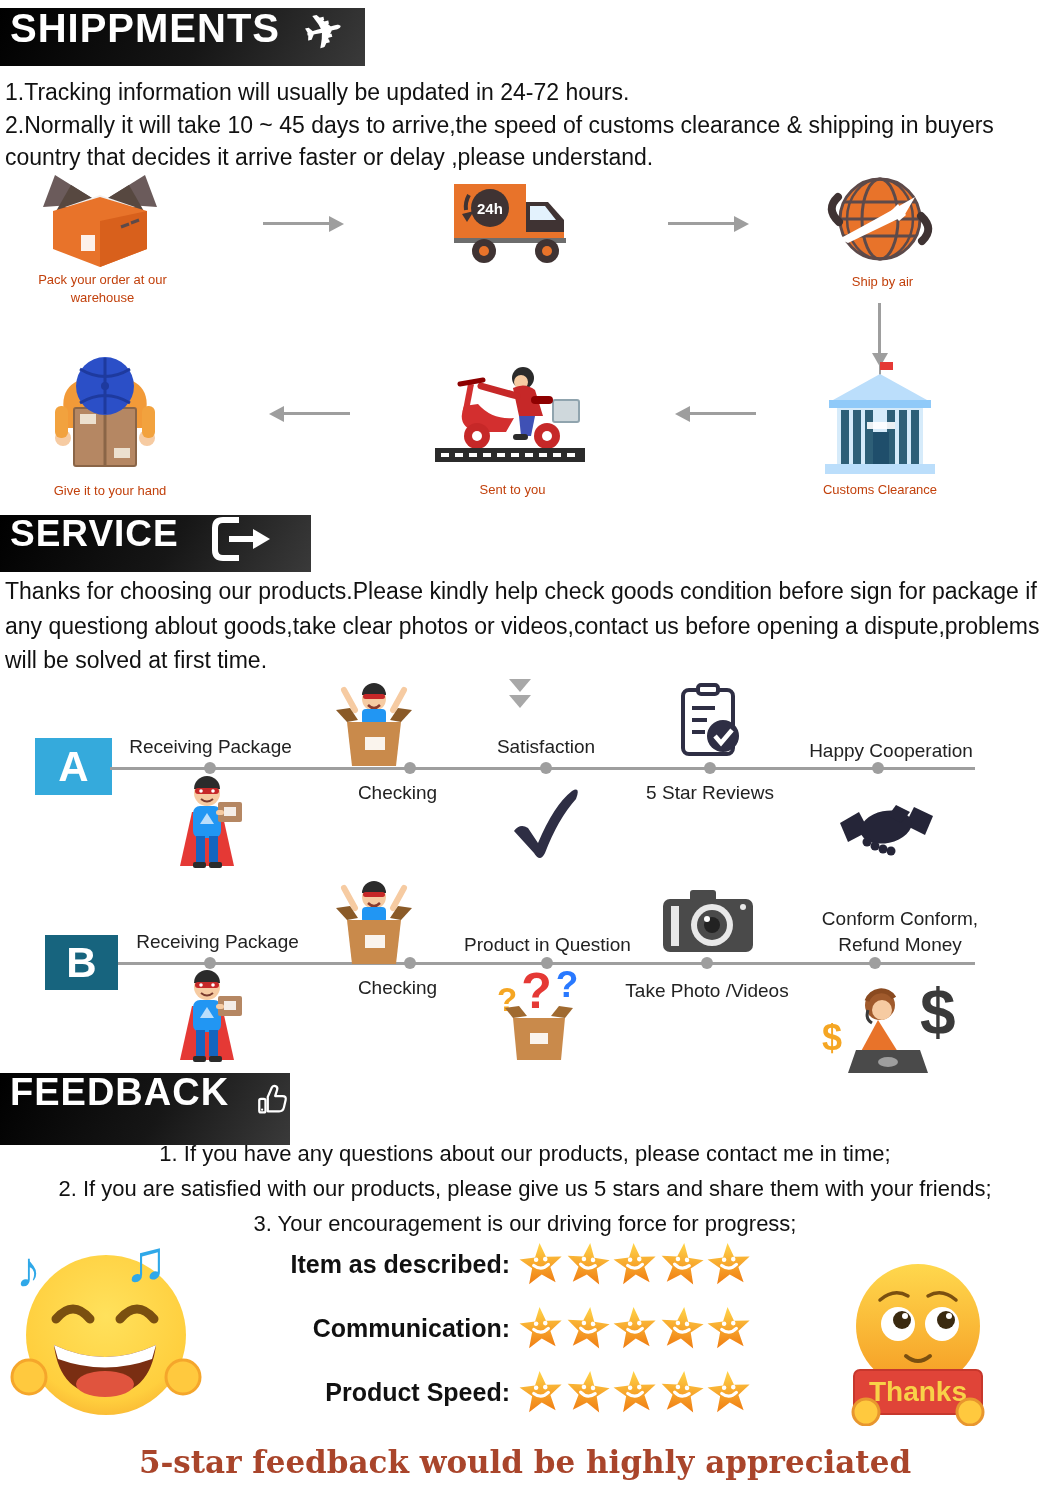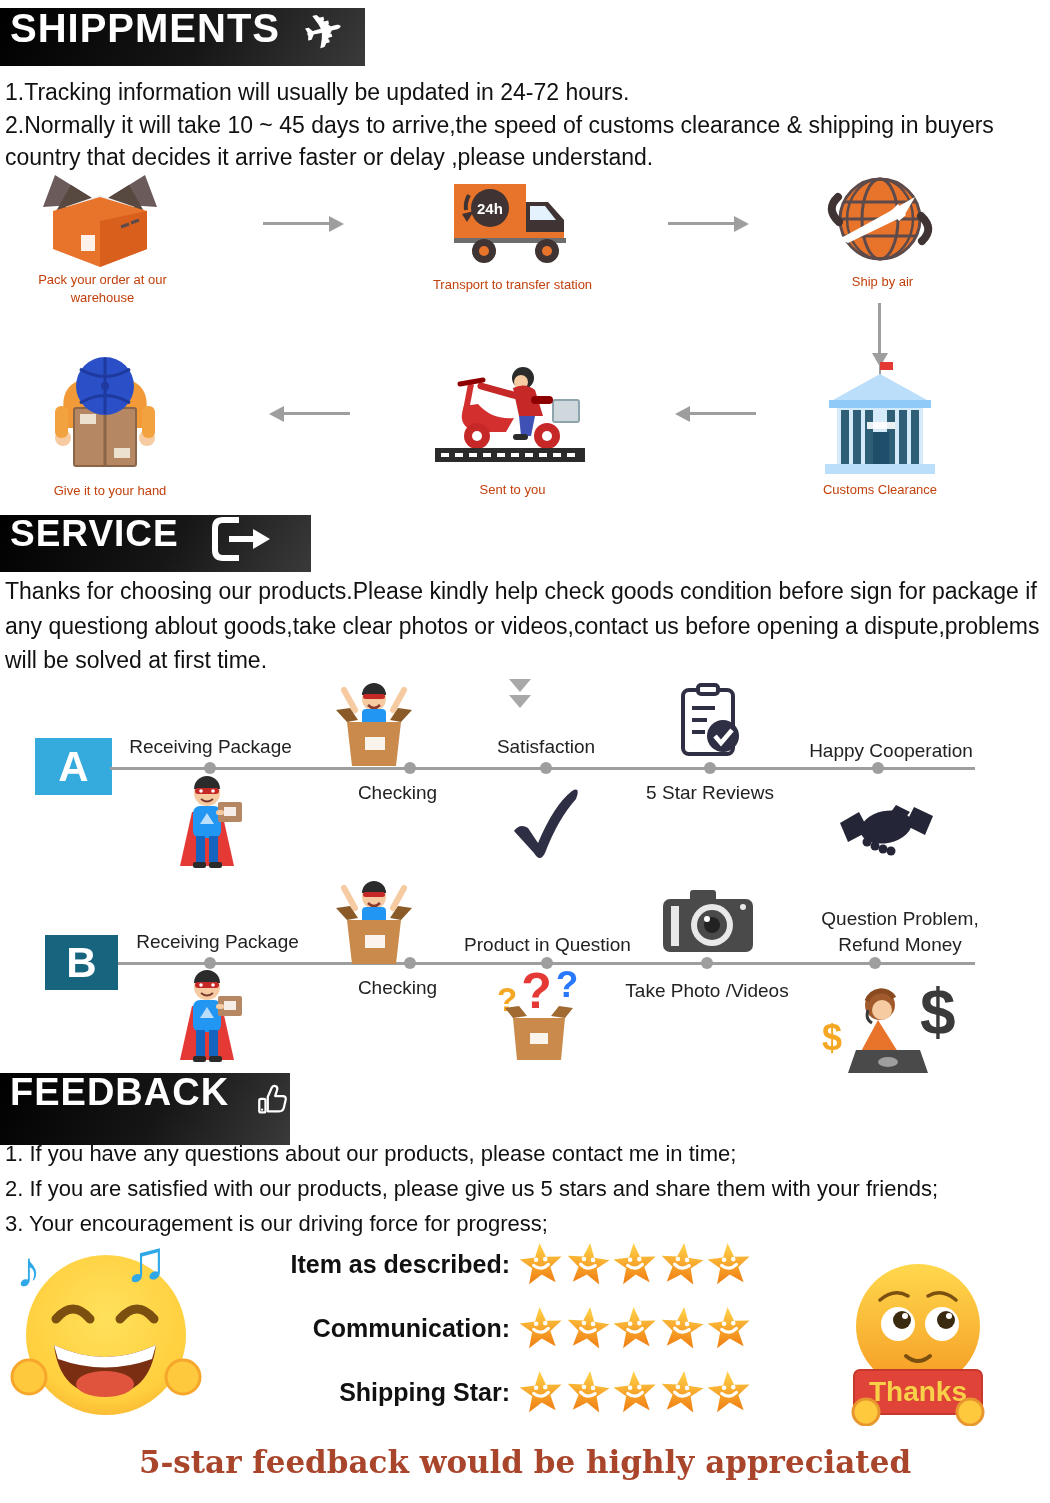--- a/index.html
+++ b/index.html
@@ -44,21 +44,21 @@
   .badge{position:absolute;color:#fff;font-weight:bold;font-size:42px;
          display:flex;align-items:center;justify-content:center;}
 
   .qmarks{position:absolute;display:flex;align-items:flex-end;gap:4px;}
   .q1{color:#F5A623;font-size:33px;font-weight:bold;line-height:1;}
   .q2{color:#E53935;font-size:50px;font-weight:bold;line-height:1;}
   .q3{color:#2979FF;font-size:37px;font-weight:bold;line-height:1;align-self:flex-start;}
 
   
   .fb-list{position:absolute;left:5px;top:1138px;width:1040px;font-size:22px;line-height:1.42;}
-  .fb-list p{margin:0 0 4px 0;}
+  .fb-list p{margin:0 0 4px 0;text-align:center;}
   .ratings{position:absolute;left:0;top:1232px;width:1050px;height:200px;}
   .rating-row{position:absolute;display:flex;align-items:center;height:48px;}
   .rating-label{width:300px;text-align:right;font-size:25px;font-weight:bold;padding-right:8px;white-space:nowrap;}
   .stars{display:flex;align-items:center;gap:1px;}
   .stars svg:nth-child(even){transform:rotate(6deg);}
   .stars svg:nth-child(odd){transform:rotate(-4deg);}
   .footer{position:absolute;left:0;top:1444px;width:1050px;text-align:center;
           font-family:"DejaVu Serif",serif;font-weight:bold;font-size:31px;color:#A9452B;}
 </style>
 </head>
@@ -101,21 +101,20 @@
       <polygon points="12,38 24,35 17,46" fill="#3F3333"></polygon>
       <path d="M76,26 h22 l16,18 v18 h-38 z" fill="#3F3333"></path>
       <polygon points="80,30 95,30 106,44 80,44" fill="#E3F2FD"></polygon>
       <rect x="76" y="56" width="38" height="6" fill="#E8732A"></rect>
       <rect x="4" y="62" width="112" height="5" fill="#6d6d6d"></rect>
       <circle cx="34" cy="75" r="12" fill="#3F3333"></circle>
         <circle cx="34" cy="75" r="5" fill="#E8732A"></circle>
       <circle cx="97" cy="75" r="12" fill="#3F3333"></circle>
         <circle cx="97" cy="75" r="5" fill="#E8732A"></circle>
     </svg>
-    <div class="caption" style="left:420px;top:108px;width:185px;">Transport to transfer station</div>
 
     <div class="arrow right" style="left:668px;top:54px;width:68px;"></div>
 
     <svg class="abs" style="left:825px;top:3px;" width="110" height="100" viewBox="0 0 110 100">
       <circle cx="55" cy="48" r="40" fill="#E8732A" stroke="#5D4A4A" stroke-width="3"></circle>
       <ellipse cx="55" cy="48" rx="18" ry="40" fill="none" stroke="#5D4A4A" stroke-width="3"></ellipse>
       <ellipse cx="55" cy="48" rx="33" ry="40" fill="none" stroke="#5D4A4A" stroke-width="2.5"></ellipse>
       <line x1="19" y1="31" x2="91" y2="31" stroke="#5D4A4A" stroke-width="3"></line>
       <line x1="15" y1="48" x2="95" y2="48" stroke="#5D4A4A" stroke-width="3"></line>
       <line x1="19" y1="65" x2="91" y2="65" stroke="#5D4A4A" stroke-width="3"></line>
@@ -356,21 +355,21 @@
       <rect x="28" y="4" width="26" height="12" rx="3" fill="#4a4a4a"></rect>
       <circle cx="50" cy="39" r="21" fill="#e8e8e8"></circle>
       <circle cx="50" cy="39" r="15" fill="#4a4a4a"></circle>
       <circle cx="50" cy="39" r="8" fill="#222"></circle>
       <circle cx="45" cy="33" r="3" fill="#fff"></circle>
       <rect x="9" y="20" width="8" height="40" fill="#e8e8e8"></rect>
       <circle cx="81" cy="21" r="3" fill="#e8e8e8"></circle>
     </svg>
     <div class="plabel" style="left:618px;top:100px;width:178px;">Take Photo /Videos</div>
 
-    <div class="plabel" style="left:810px;top:28px;width:180px;">Question Problem,</div>
+    <div class="plabel" style="left:810px;top:28px;width:180px;">Conform Conform,</div>
     <div class="plabel" style="left:810px;top:54px;width:180px;">Refund Money</div>
     <svg class="abs" style="left:820px;top:92px;" width="150" height="105" viewBox="0 0 150 105">
       <text x="100" y="64" font-size="64" font-weight="bold" fill="#3a3a3a">$</text>
       <text x="2" y="80" font-size="36" font-weight="bold" fill="#F5A623">$</text>
       <circle cx="60" cy="35" r="15" fill="#A05A2C"></circle>
       <circle cx="62" cy="40" r="10" fill="#F6CBA2"></circle>
       <path d="M47,31 a15,15 0 0 1 27,-3" stroke="#8a4a20" stroke-width="5" fill="none"></path>
       <path d="M48,40 q-3,9 4,13" stroke="#3a3a3a" stroke-width="3" fill="none"></path>
       <polygon points="32,98 58,50 88,98" fill="#E8732A"></polygon>
       <polygon points="36,80 100,80 108,103 28,103" fill="#4a4a4a"></polygon>
@@ -546,21 +545,21 @@
       </linearGradient>
     </defs>
     <polygon points="50,2 62,33 96,35 70,56 79,90 50,71 21,90 30,56 4,35 38,33" fill="url(#g-star)"></polygon>
     <circle cx="40" cy="38" r="5" fill="#fff"></circle>
             <circle cx="60" cy="38" r="5" fill="#fff"></circle>
     <path d="M34,50 q16,14 32,0" stroke="#fff" stroke-width="7" fill="none" stroke-linecap="round"></path>
   </svg>
 </div>
     </div>
     <div class="rating-row" style="left:210px;top:136px;">
-      <div class="rating-label">Shipping Star:</div>
+      <div class="rating-label">Product Speed:</div>
       <div class="stars">
   <svg width="46" height="44" viewBox="0 0 100 96">
     <defs>
       <linearGradient id="g-star" x1="0" y1="0" x2="0" y2="1">
         <stop offset="0%" stop-color="#FFD54A"></stop>
                 <stop offset="100%" stop-color="#F07E13"></stop>
       </linearGradient>
     </defs>
     <polygon points="50,2 62,33 96,35 70,56 79,90 50,71 21,90 30,56 4,35 38,33" fill="url(#g-star)"></polygon>
     <circle cx="40" cy="38" r="5" fill="#fff"></circle>

